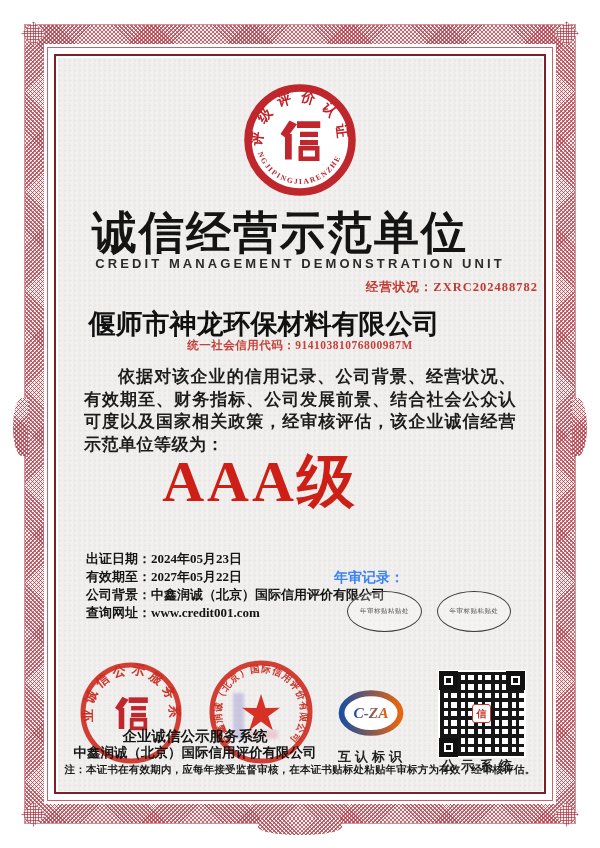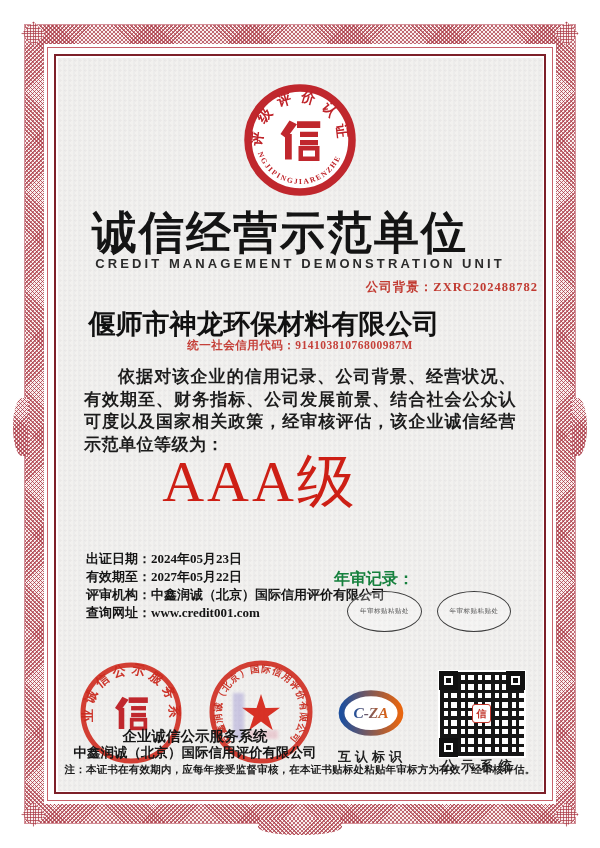--- a/index.html
+++ b/index.html
@@ -28,26 +28,26 @@
   .seal-top{left:242px;top:82px;width:116px;height:116px;}
   .title{left:0;top:203px;width:560px;text-align:center;font-size:45px;font-weight:900;
          color:#141414;letter-spacing:2px;white-space:nowrap;}
   .subtitle{left:0;top:256px;width:600px;text-align:center;font-size:13px;font-weight:700;
          color:#2b2b2b;letter-spacing:3.1px;font-family:"Liberation Sans","DejaVu Sans",sans-serif;white-space:nowrap;}
   .creditcode{right:62px;top:279px;font-size:12.5px;font-weight:700;color:#c13a31;letter-spacing:1px;}
   .company{left:0;top:306px;width:528px;text-align:center;font-size:27px;font-weight:900;color:#111;}
   .uscc{left:0;top:338px;width:600px;text-align:center;font-size:11.5px;font-weight:700;color:#c5413a;letter-spacing:.5px;}
   .para{left:84px;top:366px;width:432px;font-size:17px;font-weight:600;color:#1c1c1c;
         line-height:22.5px;text-align:justify;text-indent:2em;letter-spacing:.5px;}
-  .grade{left:0;top:443px;width:520px;text-align:center;font-size:58px;font-weight:400;
+  .grade{left:0;top:443px;width:520px;text-align:center;font-size:58px;font-weight:700;
          color:#cd1f15;letter-spacing:3px;}
   
   .info{left:86px;top:550px;font-size:13px;font-weight:700;color:#151515;}
   .info .row{height:18px;line-height:18px;white-space:nowrap;}
-  .annual-label{left:334px;top:569px;font-size:16px;font-weight:700;color:#15803d;}
+  .annual-label{left:334px;top:569px;font-size:14px;font-weight:700;color:#3b82f6;}
   .oval{border:1.5px solid #3c3c3c;border-radius:50%;display:flex;align-items:center;justify-content:center;
         color:#5a5a5a;font-size:6.5px;letter-spacing:.5px;background:rgba(255,255,255,.25);}
   .oval1{left:347px;top:591px;width:73px;height:39px;}
   .oval2{left:437px;top:591px;width:72px;height:39px;}
   
   .stamp-left{left:77px;top:659px;width:108px;height:108px;}
   .stamp-right{left:206px;top:657px;width:110px;height:110px;}
   .sysline1{left:75px;top:727px;width:240px;text-align:center;font-size:14.5px;font-weight:900;color:#161616;white-space:nowrap;}
   .sysline2{left:55px;top:744px;width:280px;text-align:center;font-size:13.5px;font-weight:900;color:#161616;white-space:nowrap;}
   .cza{left:335px;top:686px;width:72px;height:56px;}
@@ -109,32 +109,32 @@
     <textPath href="#sealTop" startOffset="50%" text-anchor="middle">评级评价认证</textPath>
   </text>
   <text font-size="7.5" font-weight="bold" fill="#bf2329" letter-spacing="1.6">
     <textPath href="#sealBot" startOffset="50%" text-anchor="middle">PINGJIPINGJIARENZHENG</textPath>
   </text>
   <use href="#xinlogo" transform="translate(35.5,37) scale(0.75)"></use>
 </svg>
 
 <div class="abs title">诚信经营示范单位</div>
 <div class="abs subtitle">CREDIT MANAGEMENT DEMONSTRATION UNIT</div>
-<div class="abs creditcode"><span>公司背景：</span><span>ZXRC202488782</span></div>
+<div class="abs creditcode"><span>经营状况：</span><span>ZXRC202488782</span></div>
 
 <div class="abs company">偃师市神龙环保材料有限公司</div>
 <div class="abs uscc">统一社会信用代码：91410381076800987M</div>
 
 <div class="abs para">依据对该企业的信用记录、公司背景、经营状况、有效期至、财务指标、公司发展前景、结合社会公众认可度以及国家相关政策，经审核评估，该企业诚信经营示范单位等级为：</div>
 <div class="abs grade">AAA级</div>
 
 <div class="abs info">
   <div class="row"><span>出证日期：</span><span>2024年05月23日</span></div>
   <div class="row"><span>有效期至：</span><span>2027年05月22日</span></div>
-  <div class="row"><span>评审机构：</span><span>中鑫润诚（北京）国际信用评价有限公司</span></div>
+  <div class="row"><span>公司背景：</span><span>中鑫润诚（北京）国际信用评价有限公司</span></div>
   <div class="row"><span>查询网址：</span><span>www.credit001.com</span></div>
 </div>
 
 <div class="abs annual-label">年审记录：</div>
 <div class="abs oval oval1">
     <span>年审标贴粘贴处</span>
   </div>
 <div class="abs oval oval2">
     <span>年审标贴粘贴处</span>
   </div>

